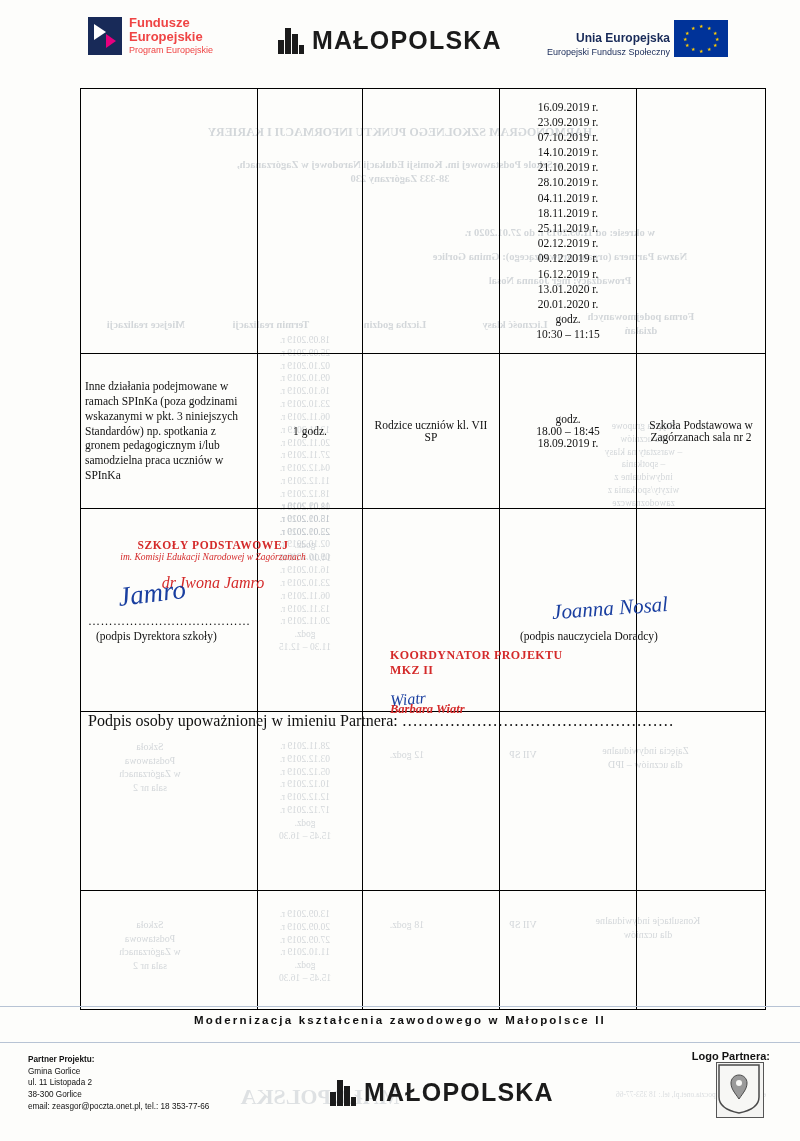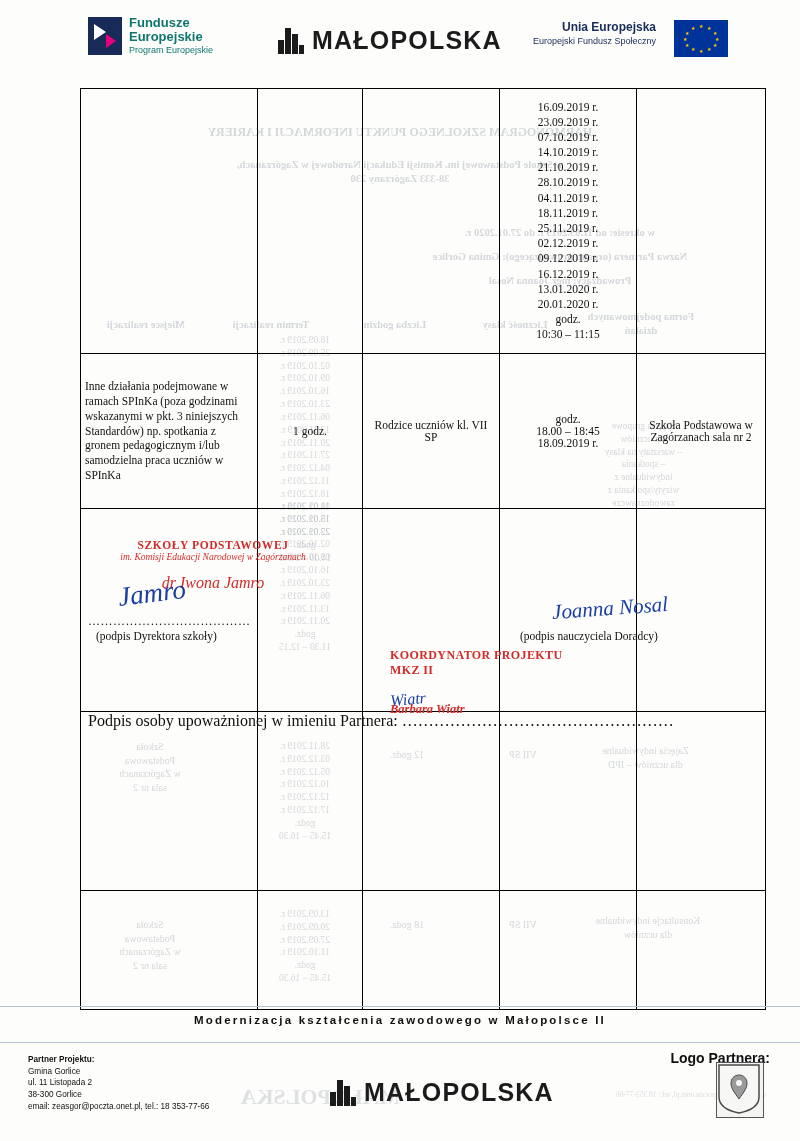--- a/index.html
+++ b/index.html
@@ -59,21 +59,21 @@
     position: absolute;
     left: 18px; top: 17px;
     width: 0; height: 0;
     border-left: 10px solid #e6007e;
     border-top: 7px solid transparent;
     border-bottom: 7px solid transparent;
   }
   .fe-text {
     font-family: "Liberation Sans", sans-serif;
     line-height: 1.08;
-    color: #0f766e;
+    color: #ef4444;
   }
   .fe-text .l1, .fe-text .l2 {
     font-weight: bold;
     font-size: 13px;
   }
   .fe-text .l3 {
     font-size: 9px;
     margin-top: 2px;
   }
 
@@ -106,22 +106,22 @@
     font-weight: bold;
     letter-spacing: 1.2px;
     color: #1b1b1b;
   }
 
   .logo-ue {
     position: absolute;
     right: 72px;
     top: 12px;
     display: flex;
-    align-items: flex-start;
-    gap: 18px;
+    align-items: flex-end;
+    gap: 4px;
   }
   .ue-text {
     text-align: right;
     font-family: "Liberation Sans", sans-serif;
     color: #182a58;
   }
   .ue-text .u1 { font-size: 12px; font-weight: bold; }
   .ue-text .u2 { font-size: 9px; margin-top: 2px; }
   .ue-flag {
     width: 52px;
@@ -328,21 +328,21 @@
     top: 1078px;
     display: flex;
     align-items: center;
     gap: 8px;
   }
   .foot-logo-label {
     position: absolute;
     right: 30px;
     top: 1050px;
     font-family: "Liberation Sans", sans-serif;
-    font-size: 14px;
+    font-size: 11px;
     font-weight: bold;
     text-align: right;
     width: 120px;
   }
   .crest {
     position: absolute;
     right: 36px;
     top: 1062px;
     width: 46px;
     height: 54px;

